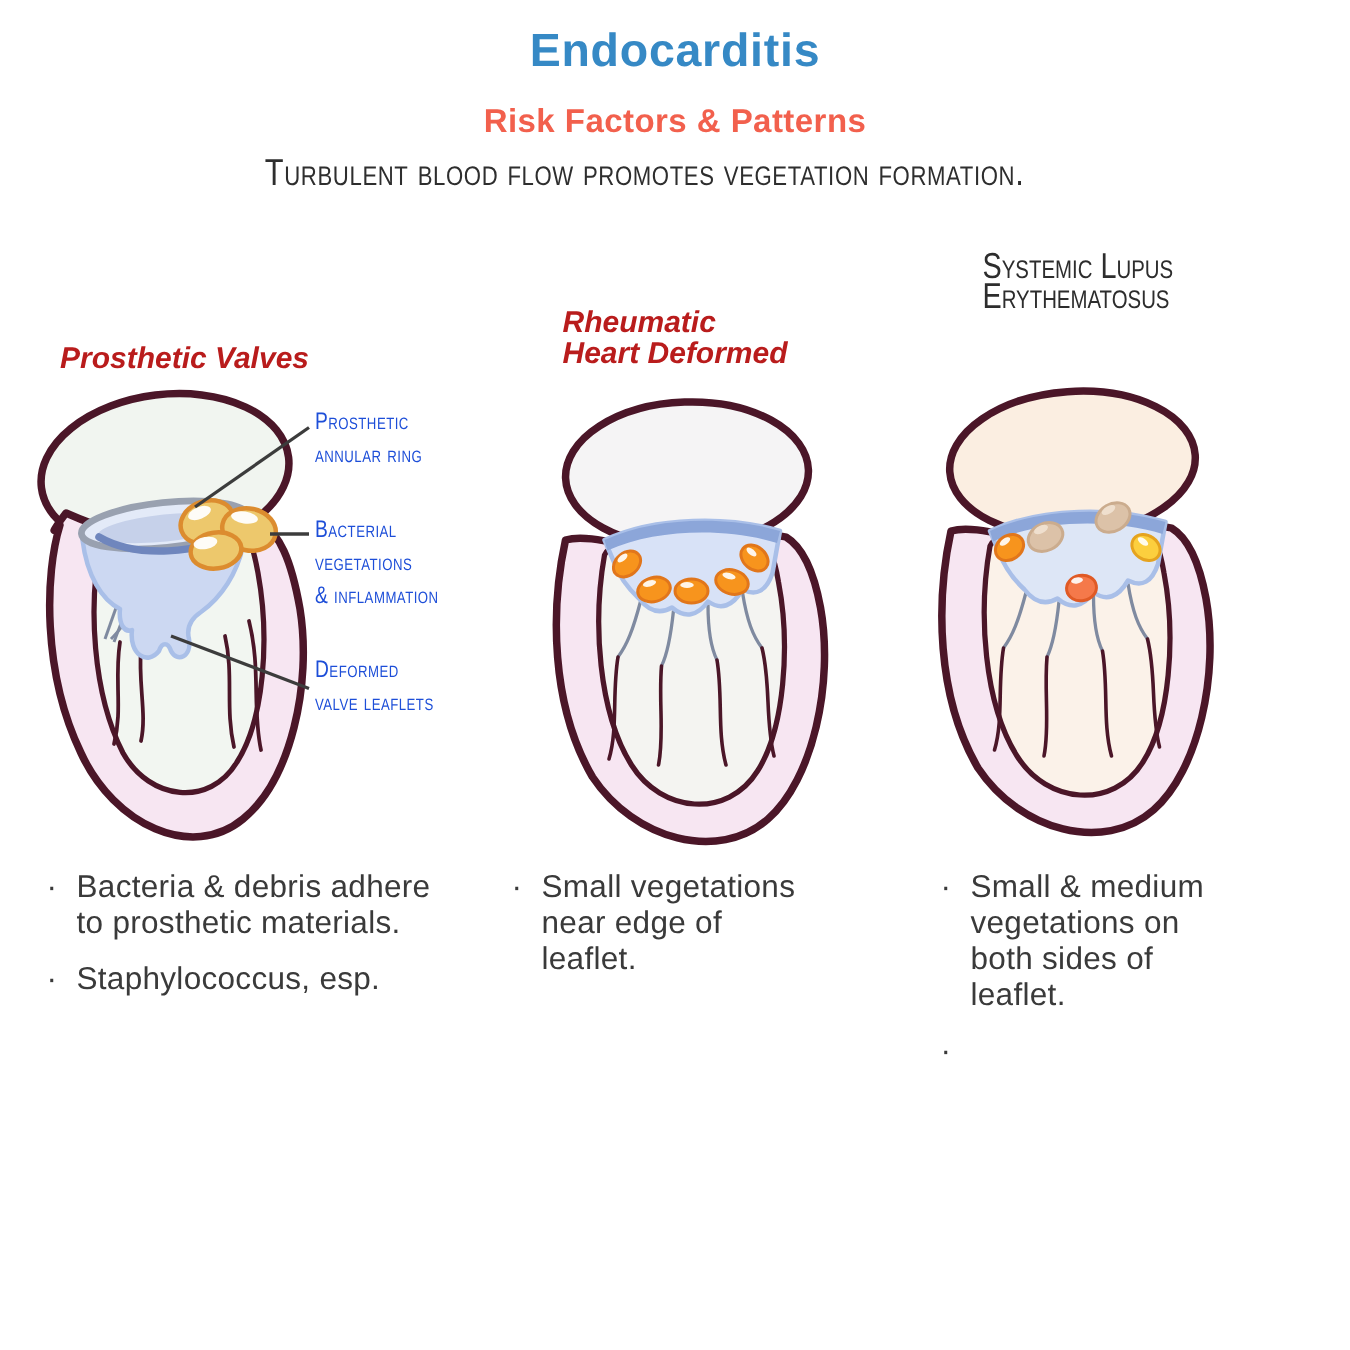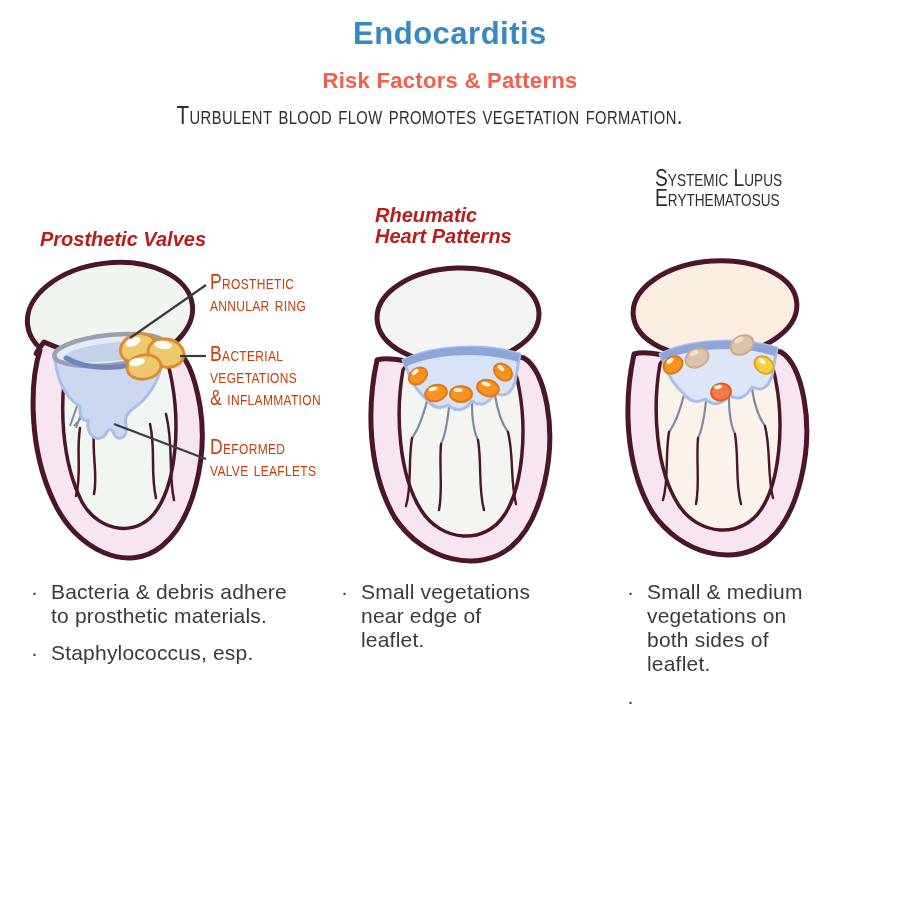--- a/index.html
+++ b/index.html
@@ -16,21 +16,21 @@
   .cond{display:inline-block;transform:scaleX(.82);transform-origin:center top;white-space:nowrap;}
   .cond-l{display:inline-block;transform:scaleX(.8);transform-origin:left top;white-space:nowrap;}
   .tagline-wrap .cond{font-size:25px;color:#2e2e2e;font-weight:500;letter-spacing:.5px;}
   
   .panel-heading{font-style:italic;font-weight:700;color:#b91c1c;text-align:left;font-size:20px;line-height:21px;}
   .ph1{left:40px;top:229px;width:280px;}
   .ph2{left:375px;top:205px;width:190px;}
   .ph3-over{left:655px;top:168px;font-size:24px;line-height:20px;color:#2d2d2d;}
   .ph3{left:648px;top:229px;width:170px;font-size:21px;}
   
-  .vlabel{font-size:22px;line-height:22px;color:#c2410c;letter-spacing:.4px;}
+  .vlabel{font-size:16px;line-height:22px;color:#1d4ed8;letter-spacing:.4px;}
   .vl1{left:210px;top:271px;}
   .vl2{left:210px;top:343px;}
   .vl3{left:210px;top:436px;}
   
   .bullets{display:flex;flex-direction:column;gap:13px;}
   .bcol1{left:28px;top:580px;width:262px;}
   .bcol2{left:338px;top:580px;width:206px;}
   .bcol3{left:624px;top:580px;width:206px;}
   .bullet{display:flex;font-size:21px;line-height:24px;letter-spacing:.2px;color:#3a3a3a;}
   .dot{flex:none;width:20px;padding-left:3px;}
@@ -43,21 +43,21 @@
 
   <div class="abs title">Endocarditis</div>
   <div class="abs subtitle">Risk Factors &amp; Patterns</div>
   <div class="abs tagline-wrap">
     <span class="cond sc">Turbulent blood flow promotes vegetation formation.</span>
   </div>
 
   <div class="abs panel-heading ph1">Prosthetic Valves</div>
   <div class="abs panel-heading ph2">
     <div>Rheumatic</div>
-    <div>Heart Patterns</div>
+    <div>Heart Deformed</div>
   </div>
   <div class="abs ph3-over">
     <div><span class="cond-l sc">Systemic Lupus</span></div>
     <div><span class="cond-l sc">Erythematosus</span></div>
   </div>
 
   <svg class="abs" style="left:22px;top:258px;" width="340" height="312" viewBox="0 0 340 312">
 
     <ellipse cx="88" cy="57" rx="83" ry="52" transform="rotate(-7 88 57)" fill="#f1f5f0" stroke="#4b1628" stroke-width="5"></ellipse>
 

